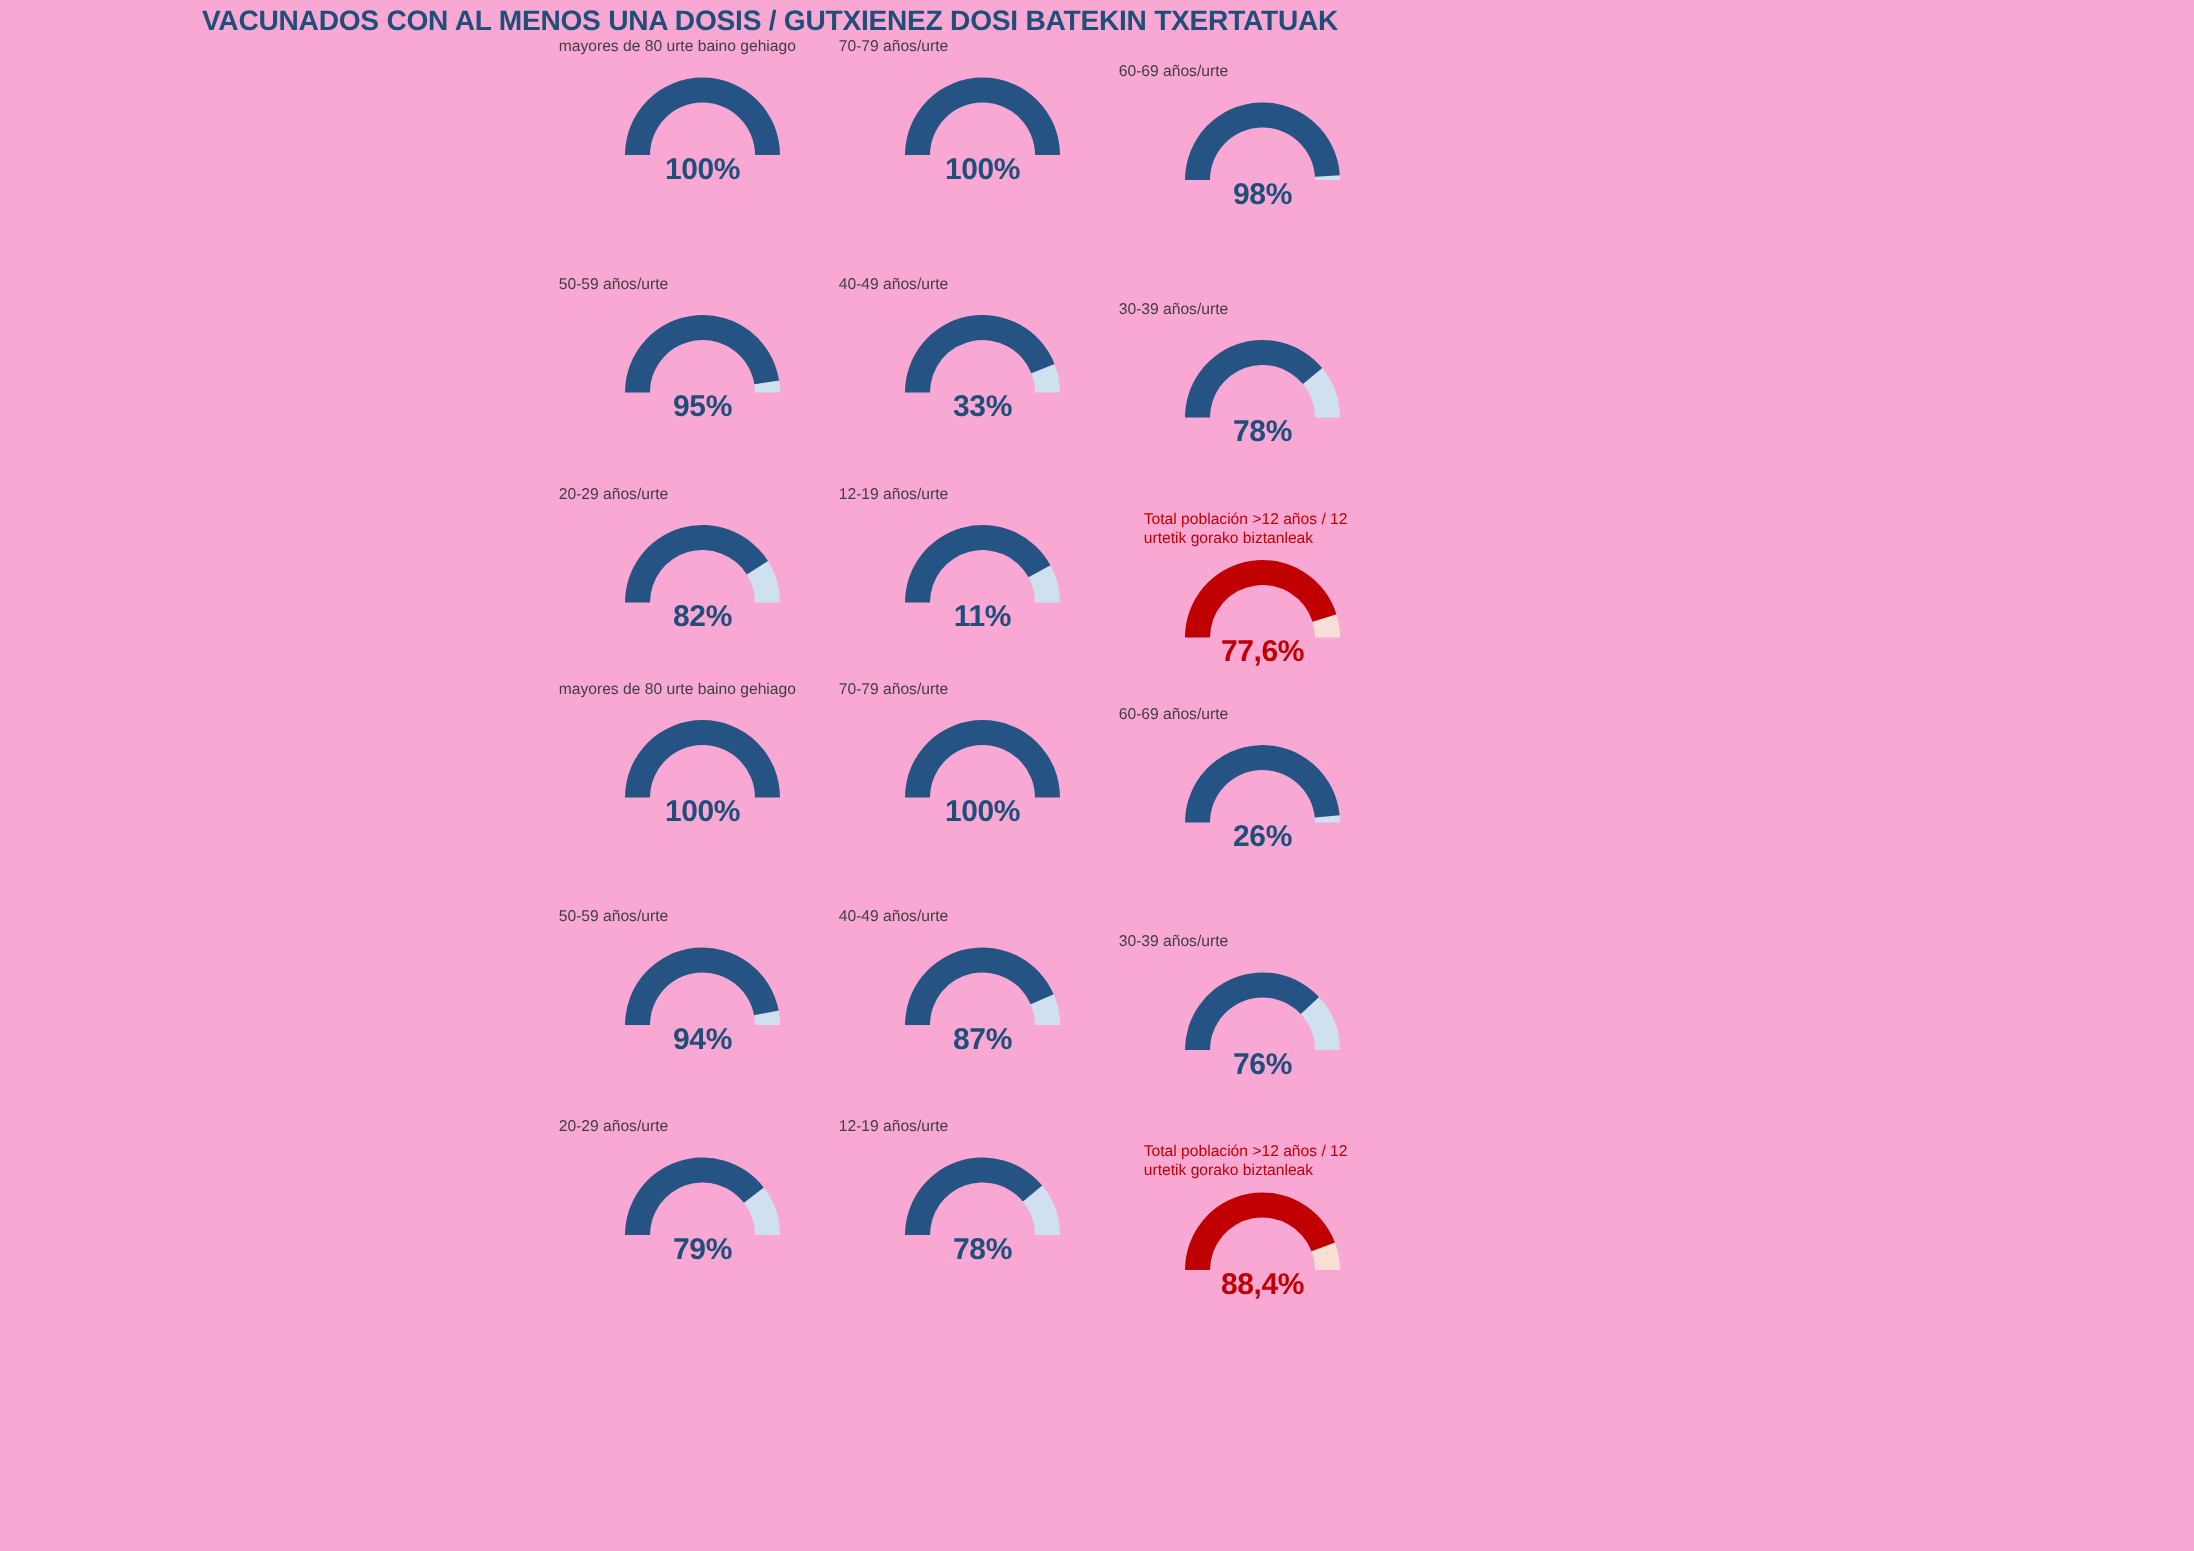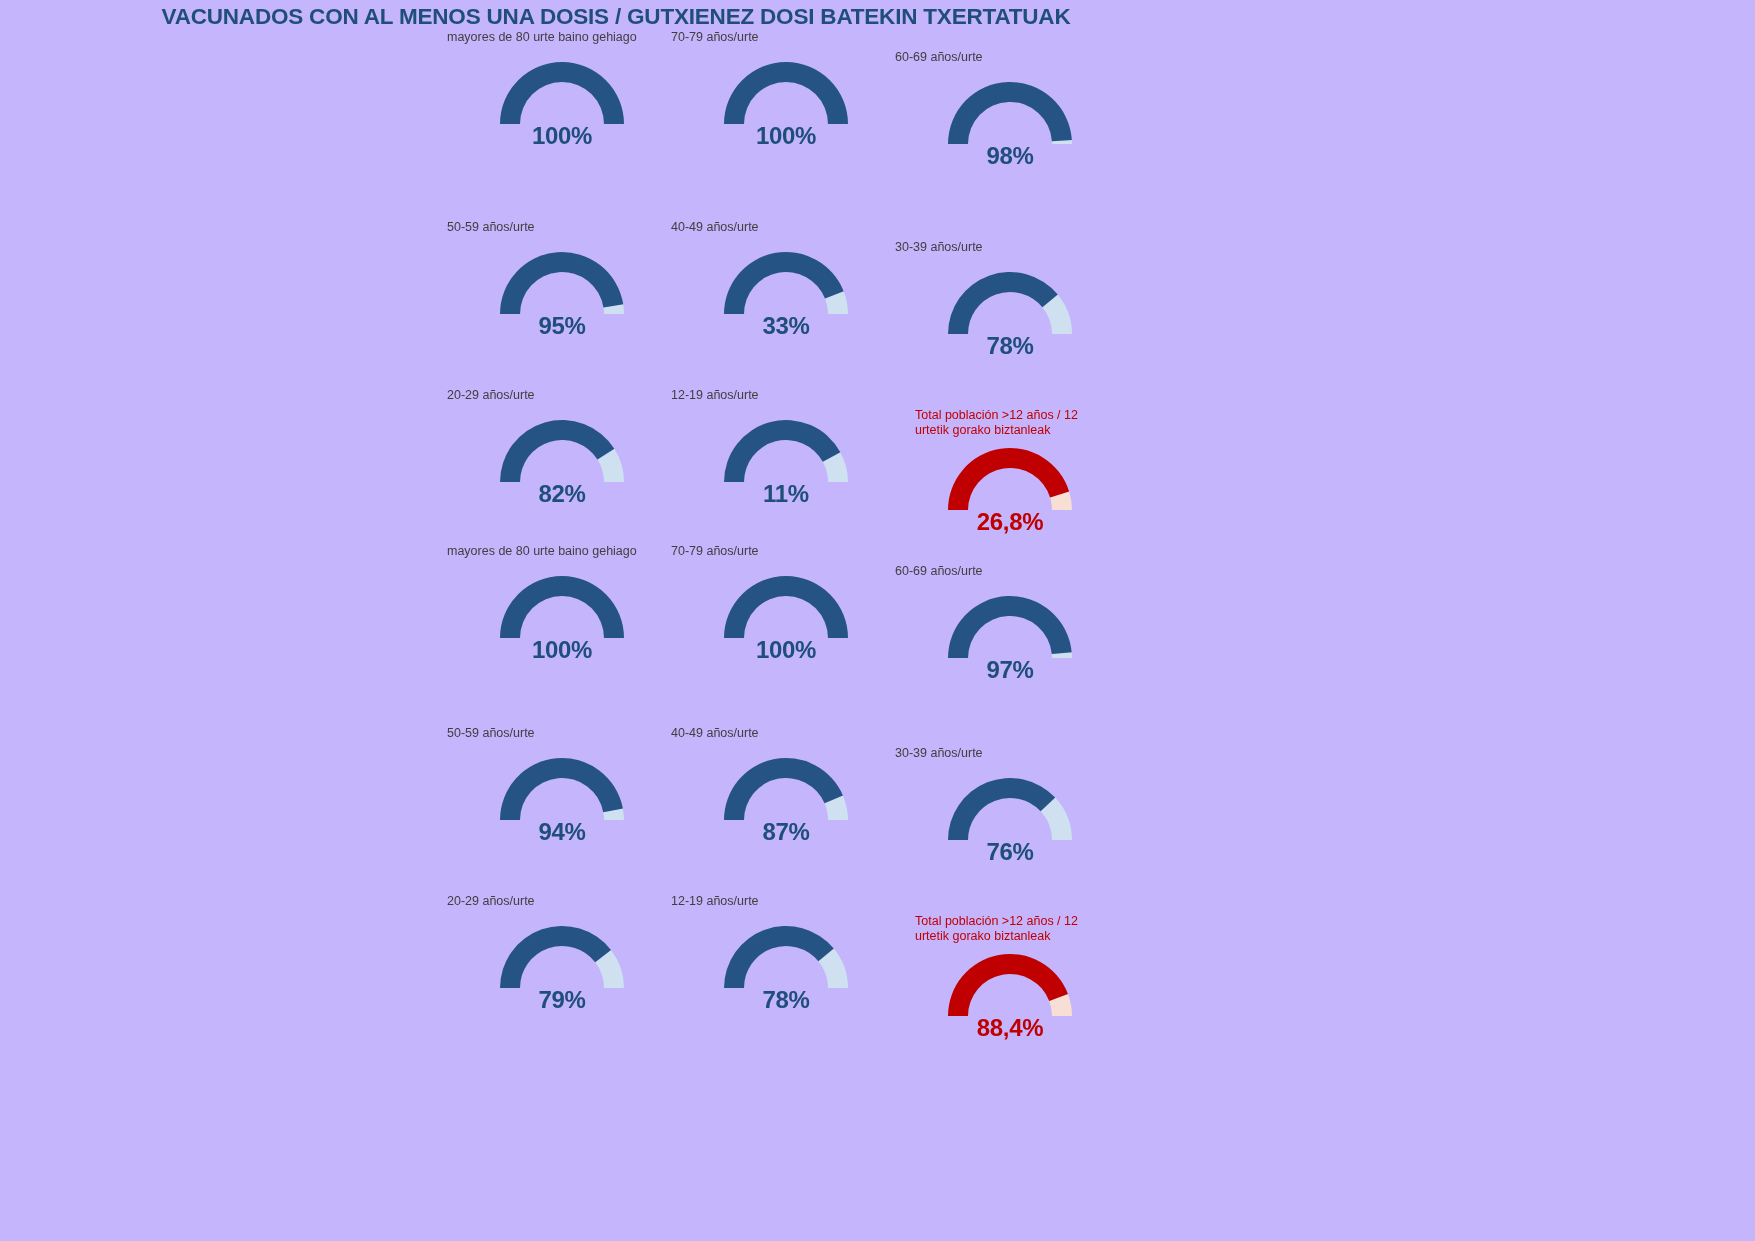--- a/index.html
+++ b/index.html
@@ -7,21 +7,21 @@
     width: 1755px;
     height: 1241px;
     background: #ffffff;
     font-family: "Liberation Sans", sans-serif;
     overflow: hidden;
   }
   .page {
     position: relative;
     width: 1755px;
     height: 1241px;
-    background: #c4b5fd;
+    background: #f9a8d4;
   }
 
   
   .section { position: absolute; left: 0; width: 1755px; }
   #section-0 { top: 0px; }
   #section-1 { top: 544px; }
 
   .section-title {
     text-align: center;
     width: 1232px;
@@ -195,21 +195,21 @@
           <div class="gauge-value">11%</div>
         </div>
         <div class="gauge-cell col-2">
           <div class="gauge-label total">Total población &gt;12 años / 12 urtetik gorako biztanleak</div>
           <div class="gauge-wrap" style="top:36px;">
               <svg width="128" height="68" viewBox="0 0 128 68">
                 <path d="M 123.14 47.40 A 62 62 0 0 1 126.00 66.00 L 106.00 66.00 A 42 42 0 0 0 104.06 53.40 Z" fill="#F8DFD5"></path>
                 <path d="M 2.00 66.00 A 62 62 0 0 1 123.14 47.40 L 104.06 53.40 A 42 42 0 0 0 22.00 66.00 Z" fill="#C00000"></path>
               </svg>
             </div>
-          <div class="gauge-value total" style="top:100px;">26,8%</div>
+          <div class="gauge-value total" style="top:100px;">77,6%</div>
         </div>
       </div>
 
     </div>
   </div>
 
   <div class="section" id="section-1">
     <div class="grid">
 
       <div class="grid-row" style="height:182px;">
@@ -232,21 +232,21 @@
           <div class="gauge-value">100%</div>
         </div>
         <div class="gauge-cell col-2">
           <div class="gauge-label">60-69 años/urte</div>
           <div class="gauge-wrap">
               <svg width="128" height="68" viewBox="0 0 128 68">
                 <path d="M 125.72 60.17 A 62 62 0 0 1 126.00 66.00 L 106.00 66.00 A 42 42 0 0 0 105.81 62.05 Z" fill="#CFE0F0"></path>
                 <path d="M 2.00 66.00 A 62 62 0 0 1 125.72 60.17 L 105.81 62.05 A 42 42 0 0 0 22.00 66.00 Z" fill="#255484"></path>
               </svg>
             </div>
-          <div class="gauge-value">97%</div>
+          <div class="gauge-value">26%</div>
         </div>
       </div>
 
       <div class="grid-row">
         <div class="gauge-cell col-0">
           <div class="gauge-label">50-59 años/urte</div>
           <div class="gauge-wrap">
               <svg width="128" height="68" viewBox="0 0 128 68">
                 <path d="M 124.90 54.38 A 62 62 0 0 1 126.00 66.00 L 106.00 66.00 A 42 42 0 0 0 105.26 58.13 Z" fill="#CFE0F0"></path>
                 <path d="M 2.00 66.00 A 62 62 0 0 1 124.90 54.38 L 105.26 58.13 A 42 42 0 0 0 22.00 66.00 Z" fill="#255484"></path>

